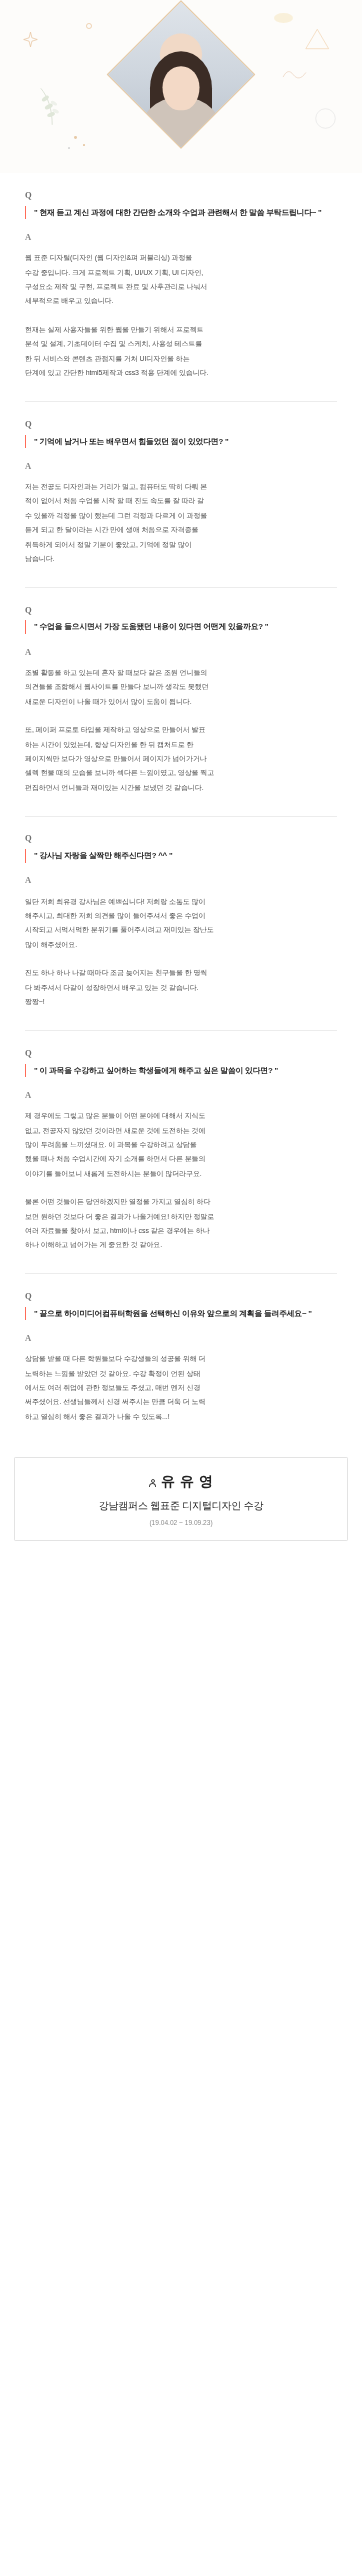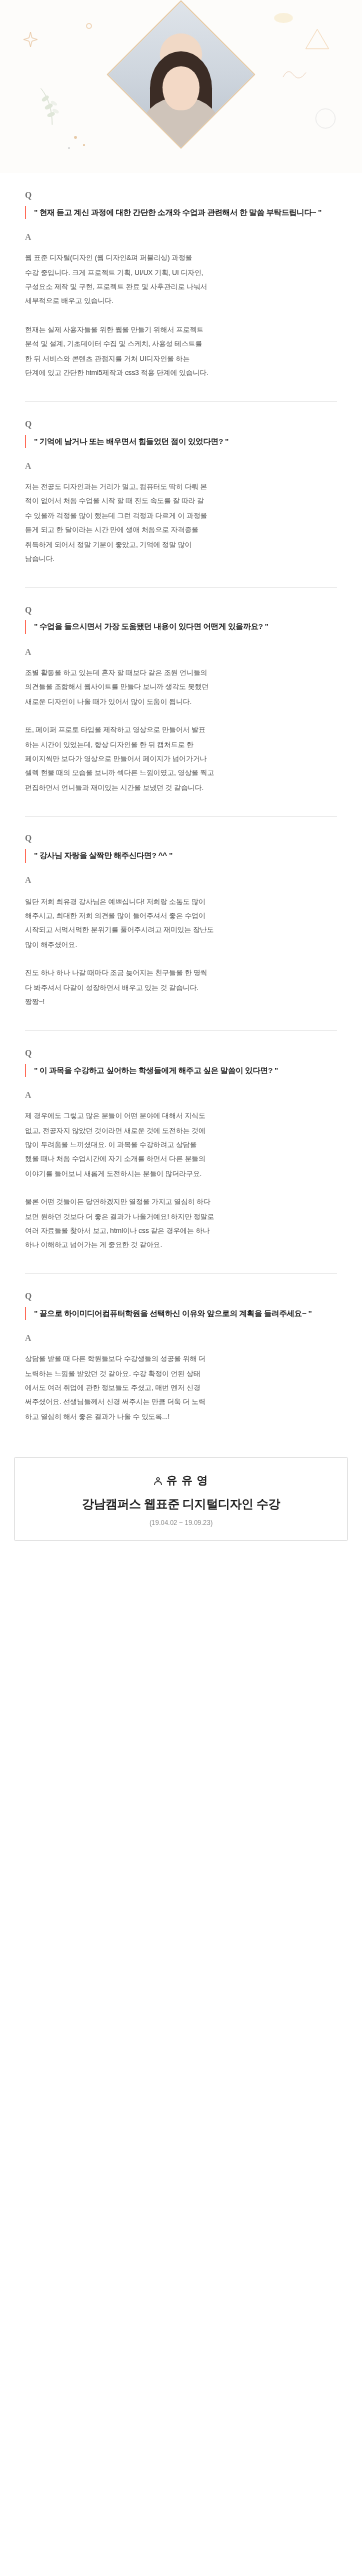--- a/index.html
+++ b/index.html
@@ -176,28 +176,28 @@
   }
   .person-icon .body {
     position: absolute;
     left: 0.6px; top: 4.9px;
     width: 7.5px; height: 4px;
     border: 0.8px solid #444;
     border-bottom: none;
     border-radius: 4px 4px 0 0;
   }
   .footer-name {
-    font-size: 11px;
+    font-size: 14px;
     font-weight: bold;
     color: #222;
     letter-spacing: 0.6px;
   }
   .footer-course {
-    font-size: 12px;
-    font-weight: bold;
+    font-size: 10px;
+    font-weight: normal;
     color: #222;
     letter-spacing: -0.2px;
     margin-bottom: 5.2px;
   }
   .footer-course .hi {
     color: #222;
   }
   .footer-date {
     font-size: 6.6px;
     color: #8b8b8b;

